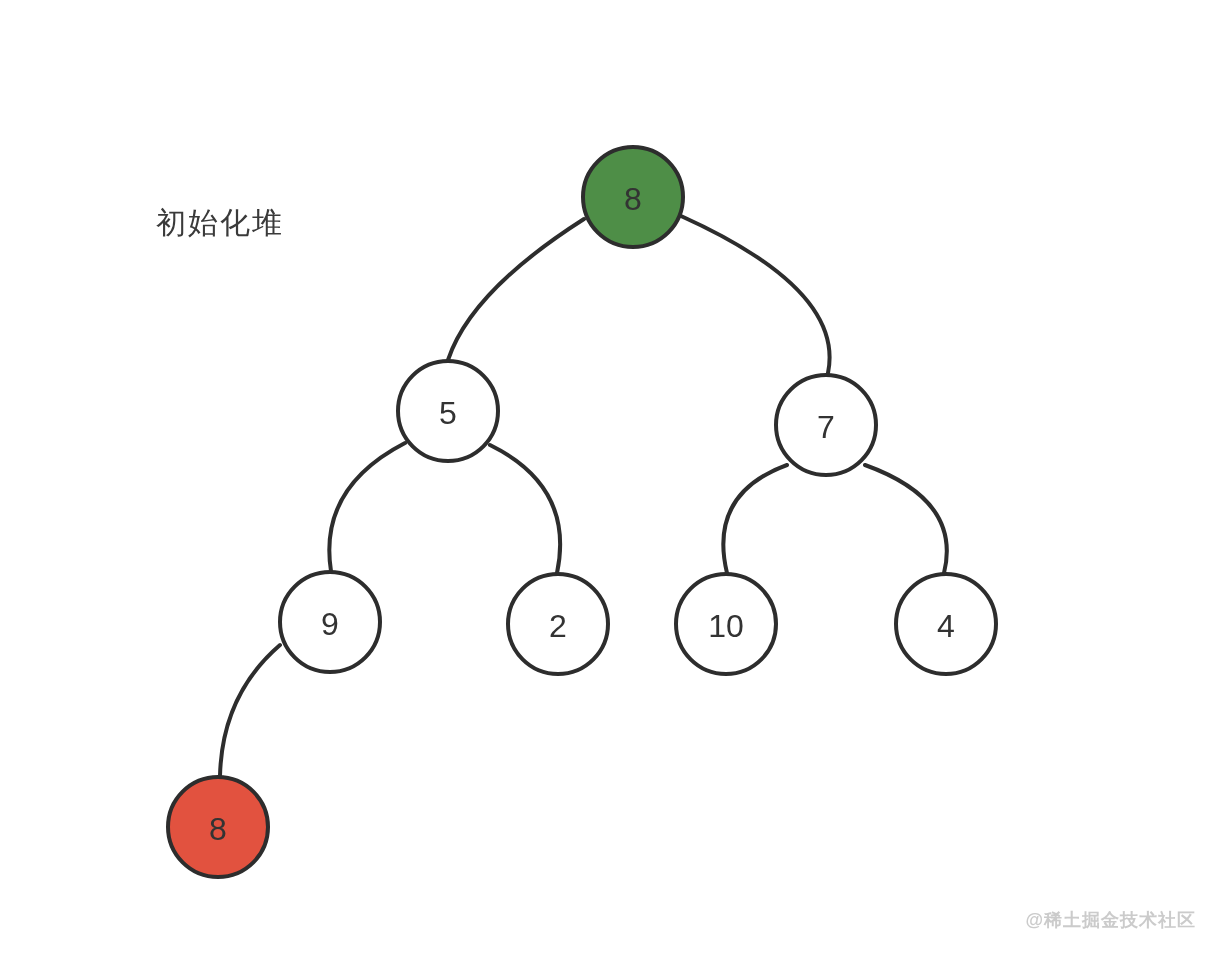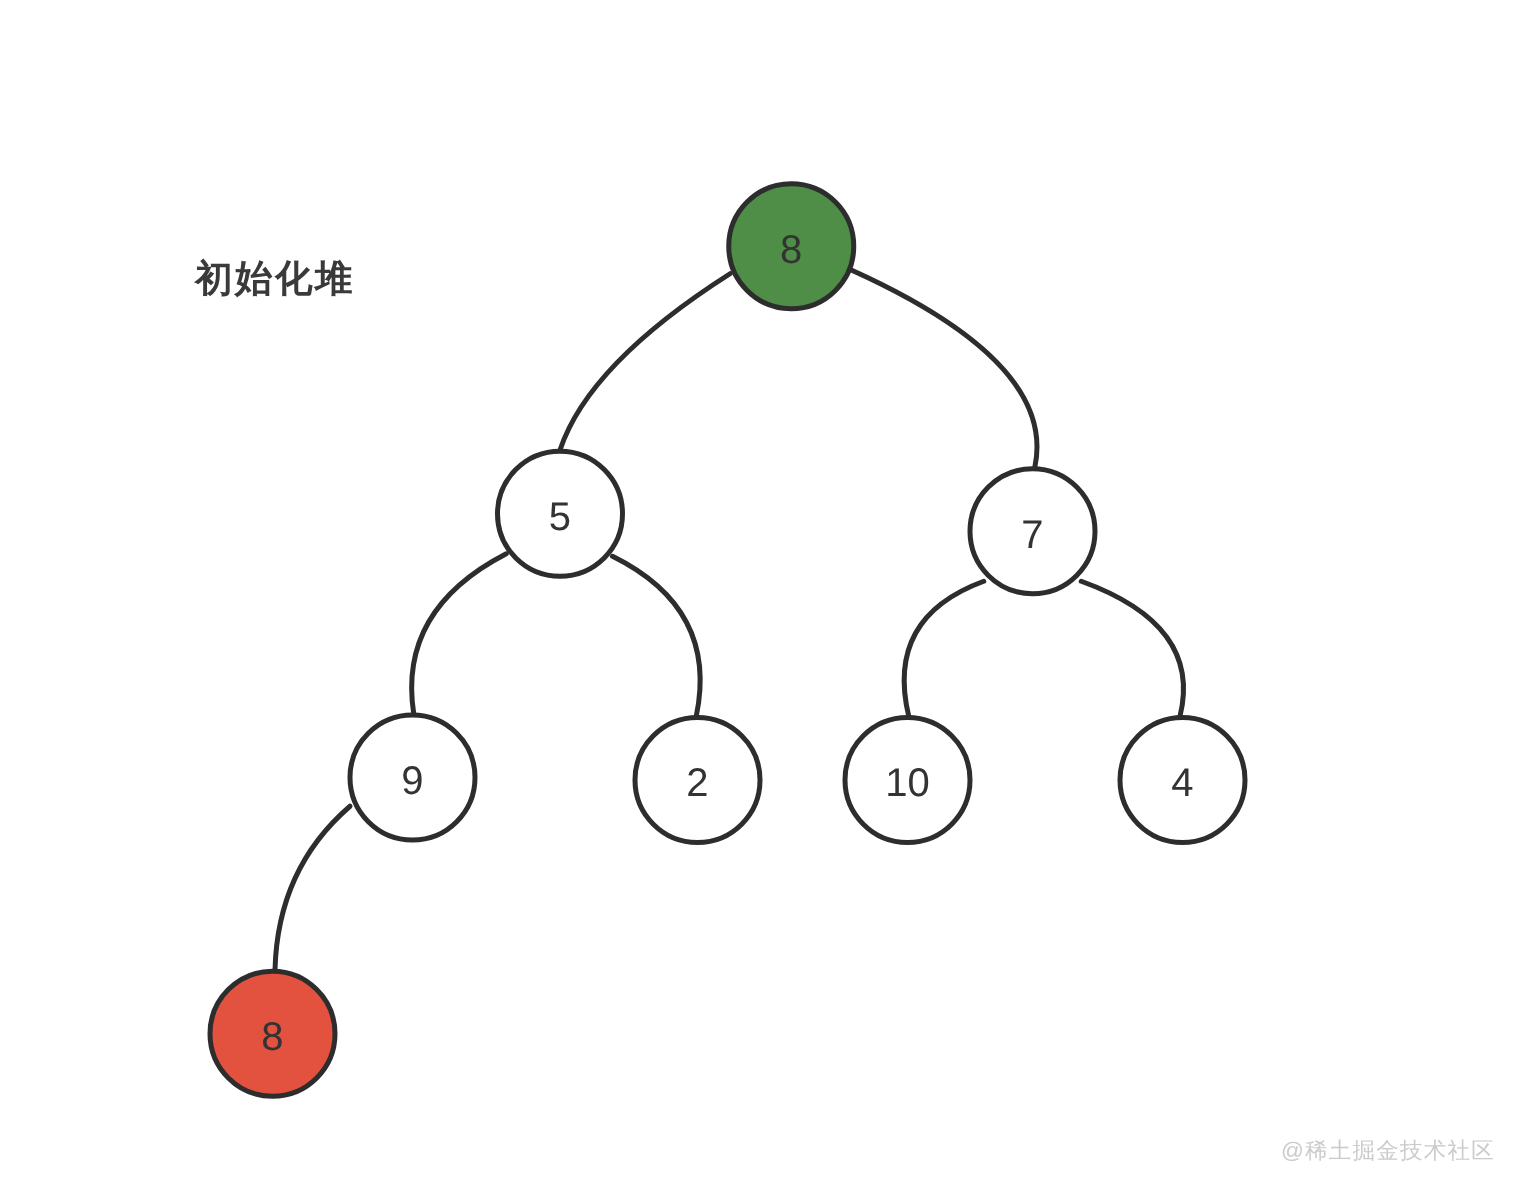--- a/index.html
+++ b/index.html
@@ -18,33 +18,34 @@
   .tree-svg {
     position: absolute;
     left: 0;
     top: 0;
   }
   .page-title {
     position: absolute;
     left: 156px;
     top: 203px;
     font-size: 30px;
-    font-weight: 700;
+    font-weight: 400;
     color: #3a3a3a;
     letter-spacing: 2px;
     user-select: none;
   }
   .watermark {
     position: absolute;
     right: 24px;
     top: 908px;
     font-size: 18px;
     color: #cbcbcb;
     letter-spacing: 1px;
     user-select: none;
+    font-weight: bold;
   }
   .edge {
     fill: none;
     stroke-linecap: round;
   }
   .node-label {
     text-anchor: middle;
     dominant-baseline: central;
     font-family: "Liberation Sans", "DejaVu Sans", sans-serif;
     font-size: 32px;

